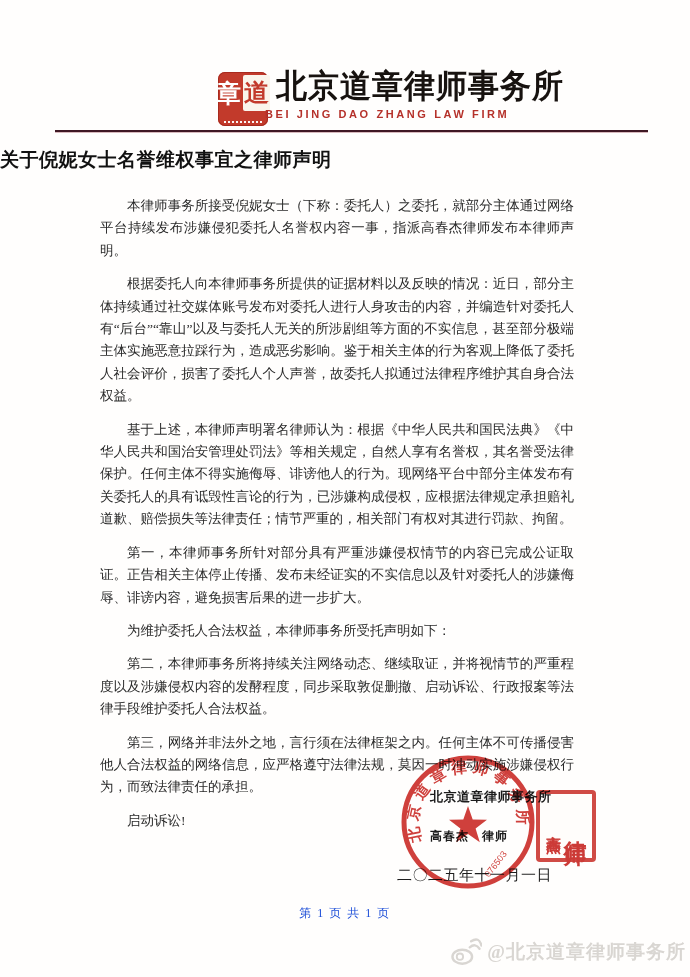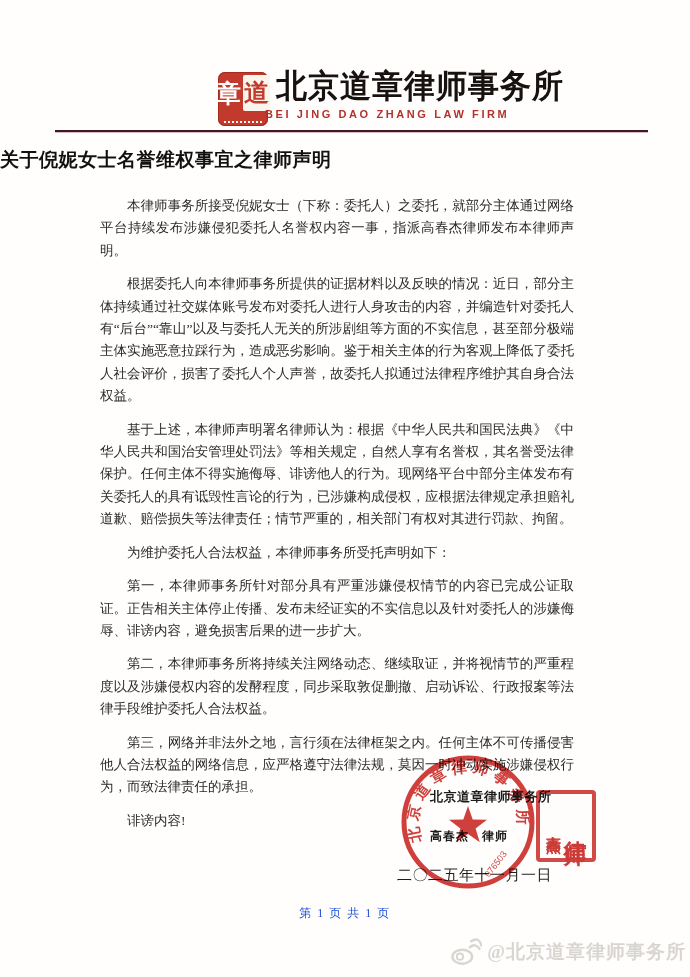--- a/index.html
+++ b/index.html
@@ -90,25 +90,25 @@
   <div class="firm-cn">北京道章律师事务所</div>
   <div class="firm-en">BEI JING DAO ZHANG LAW FIRM</div>
   <div class="head-rule"></div>
 
   <div class="doc-title">关于倪妮女士名誉维权事宜之律师声明</div>
 
   <div class="body-text">
     <p>本律师事务所接受倪妮女士（下称：委托人）之委托，就部分主体通过网络平台持续发布涉嫌侵犯委托人名誉权内容一事，指派高春杰律师发布本律师声明。</p>
     <p>根据委托人向本律师事务所提供的证据材料以及反映的情况：近日，部分主体持续通过社交媒体账号发布对委托人进行人身攻击的内容，并编造针对委托人有“后台”“靠山”以及与委托人无关的所涉剧组等方面的不实信息，甚至部分极端主体实施恶意拉踩行为，造成恶劣影响。鉴于相关主体的行为客观上降低了委托人社会评价，损害了委托人个人声誉，故委托人拟通过法律程序维护其自身合法权益。</p>
     <p>基于上述，本律师声明署名律师认为：根据《中华人民共和国民法典》《中华人民共和国治安管理处罚法》等相关规定，自然人享有名誉权，其名誉受法律保护。任何主体不得实施侮辱、诽谤他人的行为。现网络平台中部分主体发布有关委托人的具有诋毁性言论的行为，已涉嫌构成侵权，应根据法律规定承担赔礼道歉、赔偿损失等法律责任；情节严重的，相关部门有权对其进行罚款、拘留。</p>
+    <p>第一，本律师事务所针对部分具有严重涉嫌侵权情节的内容已完成公证取证。正告相关主体停止传播、发布未经证实的不实信息以及针对委托人的涉嫌侮辱、诽谤内容，避免损害后果的进一步扩大。</p>
     <p>为维护委托人合法权益，本律师事务所受托声明如下：</p>
-    <p>第一，本律师事务所针对部分具有严重涉嫌侵权情节的内容已完成公证取证。正告相关主体停止传播、发布未经证实的不实信息以及针对委托人的涉嫌侮辱、诽谤内容，避免损害后果的进一步扩大。</p>
     <p>第二，本律师事务所将持续关注网络动态、继续取证，并将视情节的严重程度以及涉嫌侵权内容的发酵程度，同步采取敦促删撤、启动诉讼、行政报案等法律手段维护委托人合法权益。</p>
     <p>第三，网络并非法外之地，言行须在法律框架之内。任何主体不可传播侵害他人合法权益的网络信息，应严格遵守法律法规，莫因一时冲动实施涉嫌侵权行为，而致法律责任的承担。</p>
-    <p>诽谤内容!</p>
+    <p>启动诉讼!</p>
   </div>
 
   <div class="sig-firm">北京道章律师事务所</div>
   <div class="sig-lawyer">高春杰　律师</div>
   <div class="sig-date">二〇二五年十一月一日</div>
 
   <svg class="round-seal" width="140" height="140" viewBox="0 0 140 140">
     <defs>
       <path id="sealArc" d="M 24.7 91.1 A 50 50 0 1 1 115.3 91.1" fill="none"></path>
     </defs>

